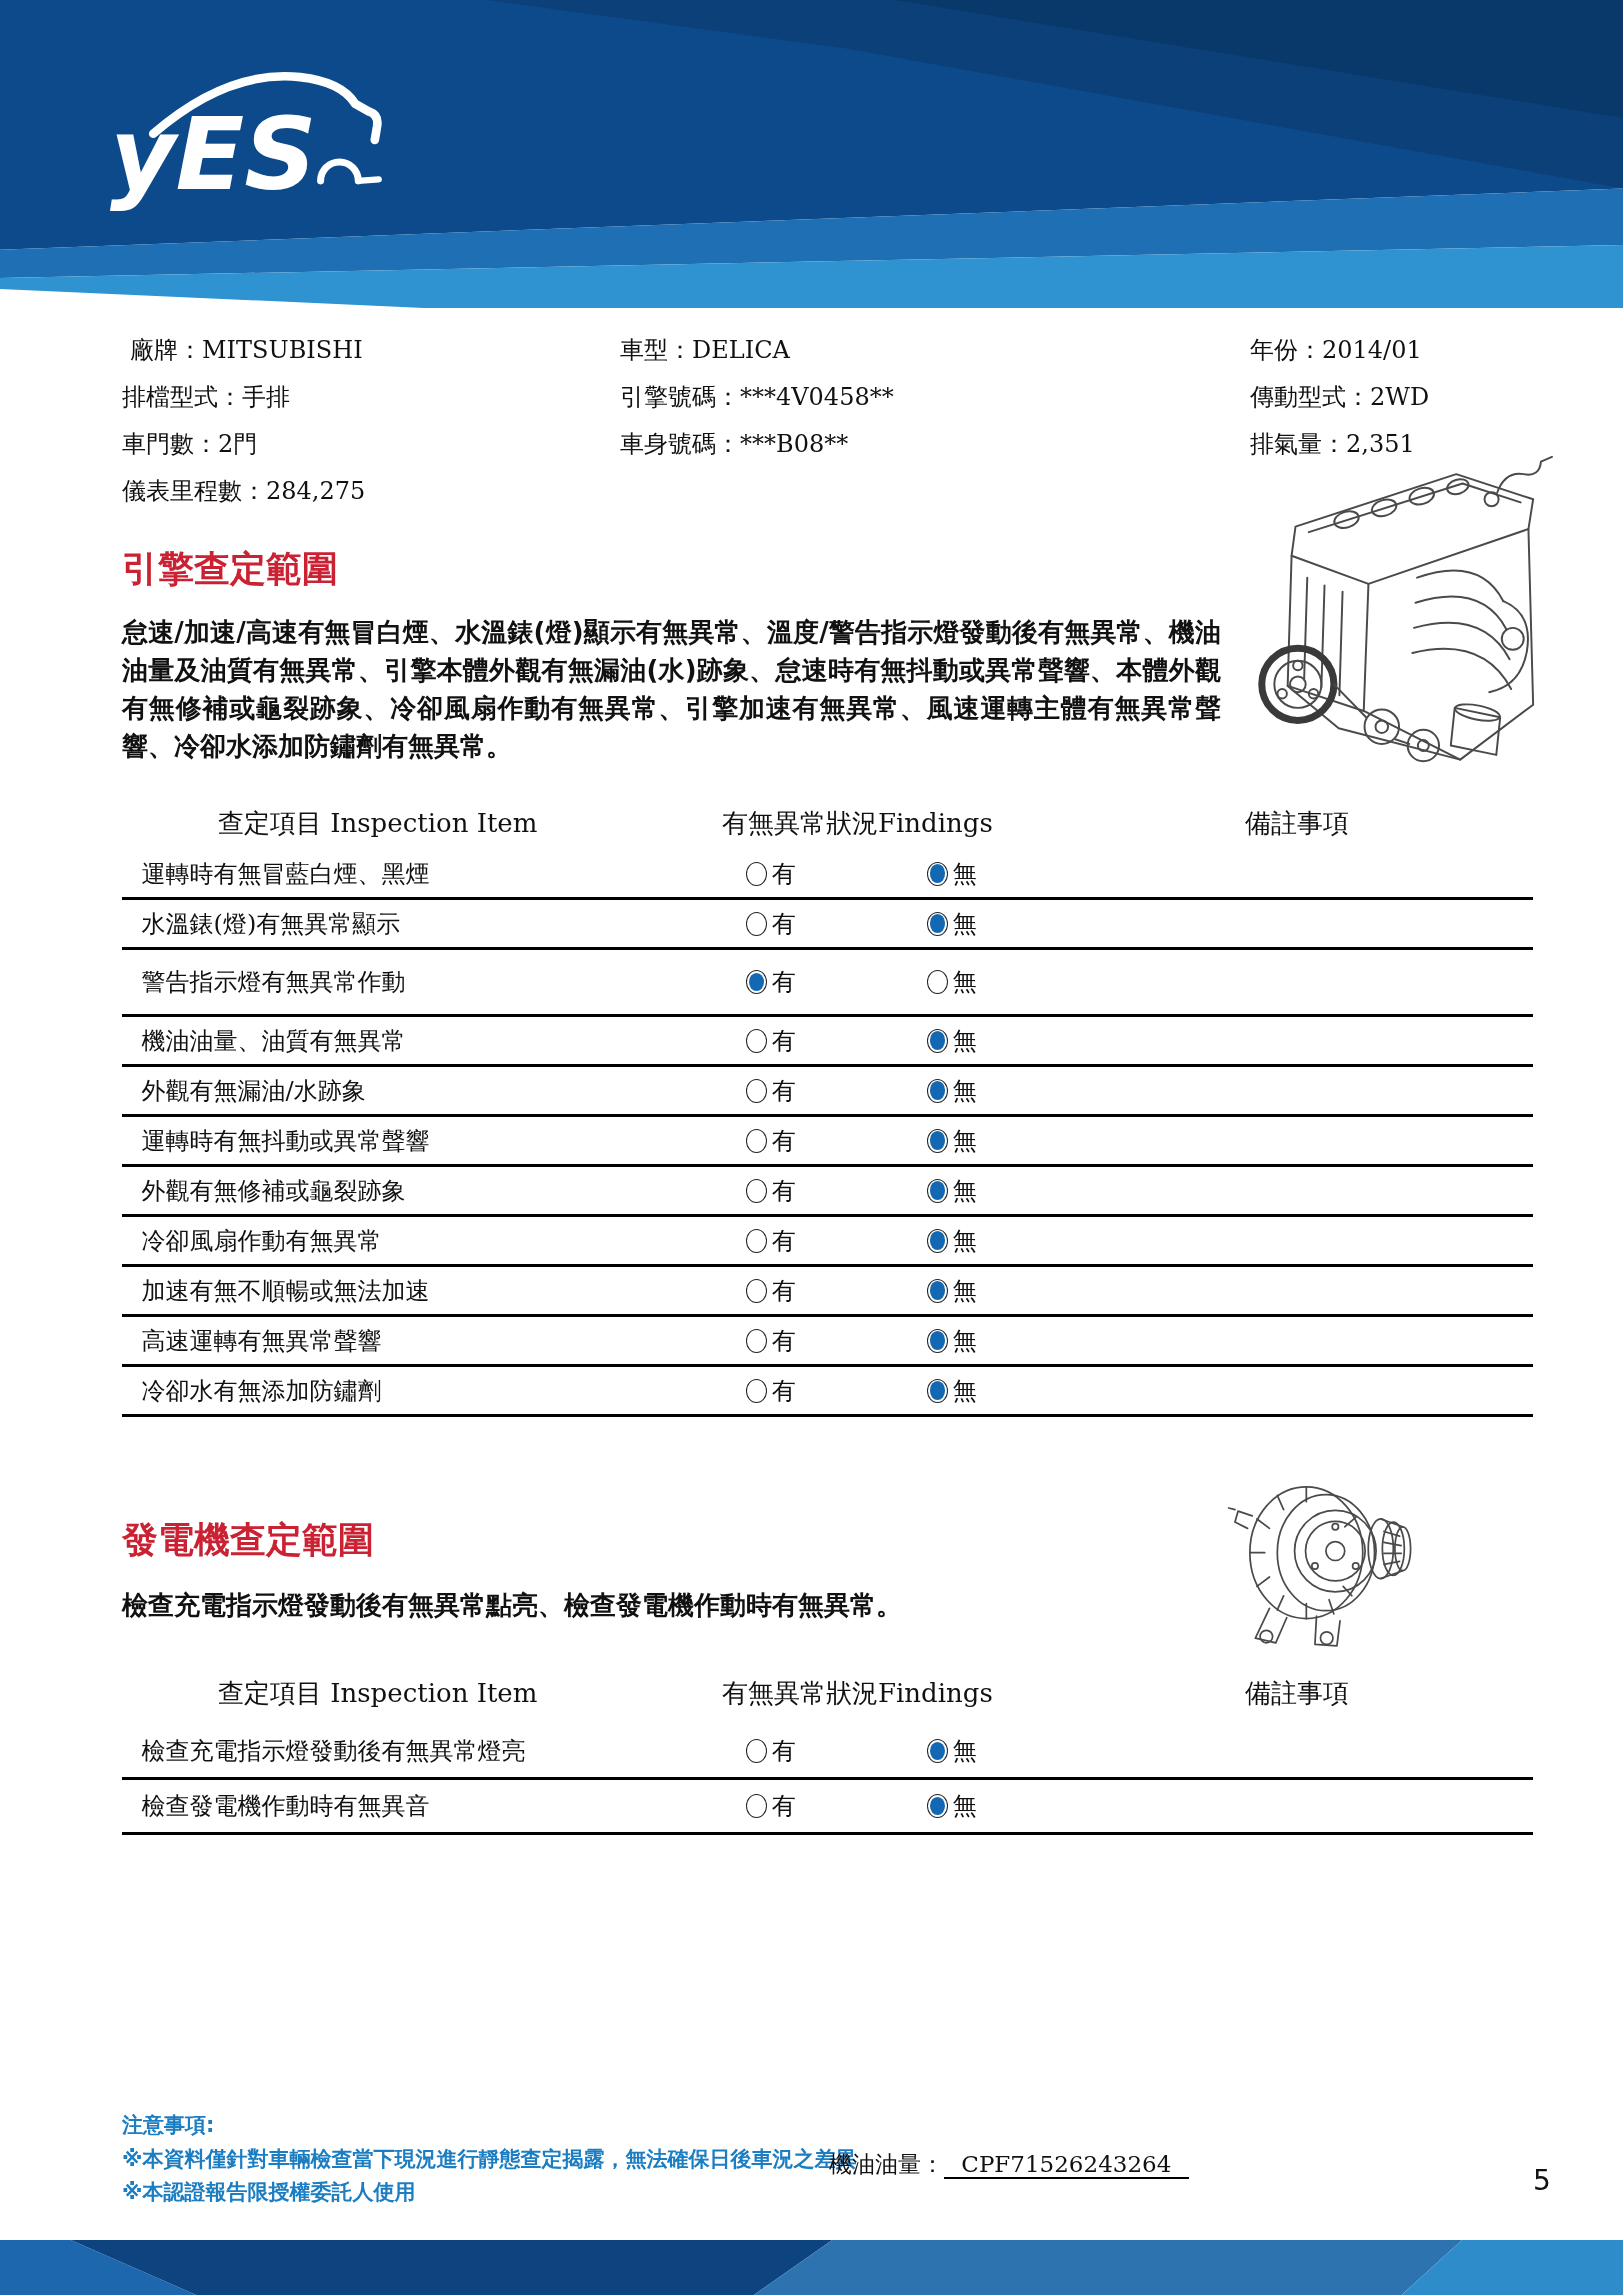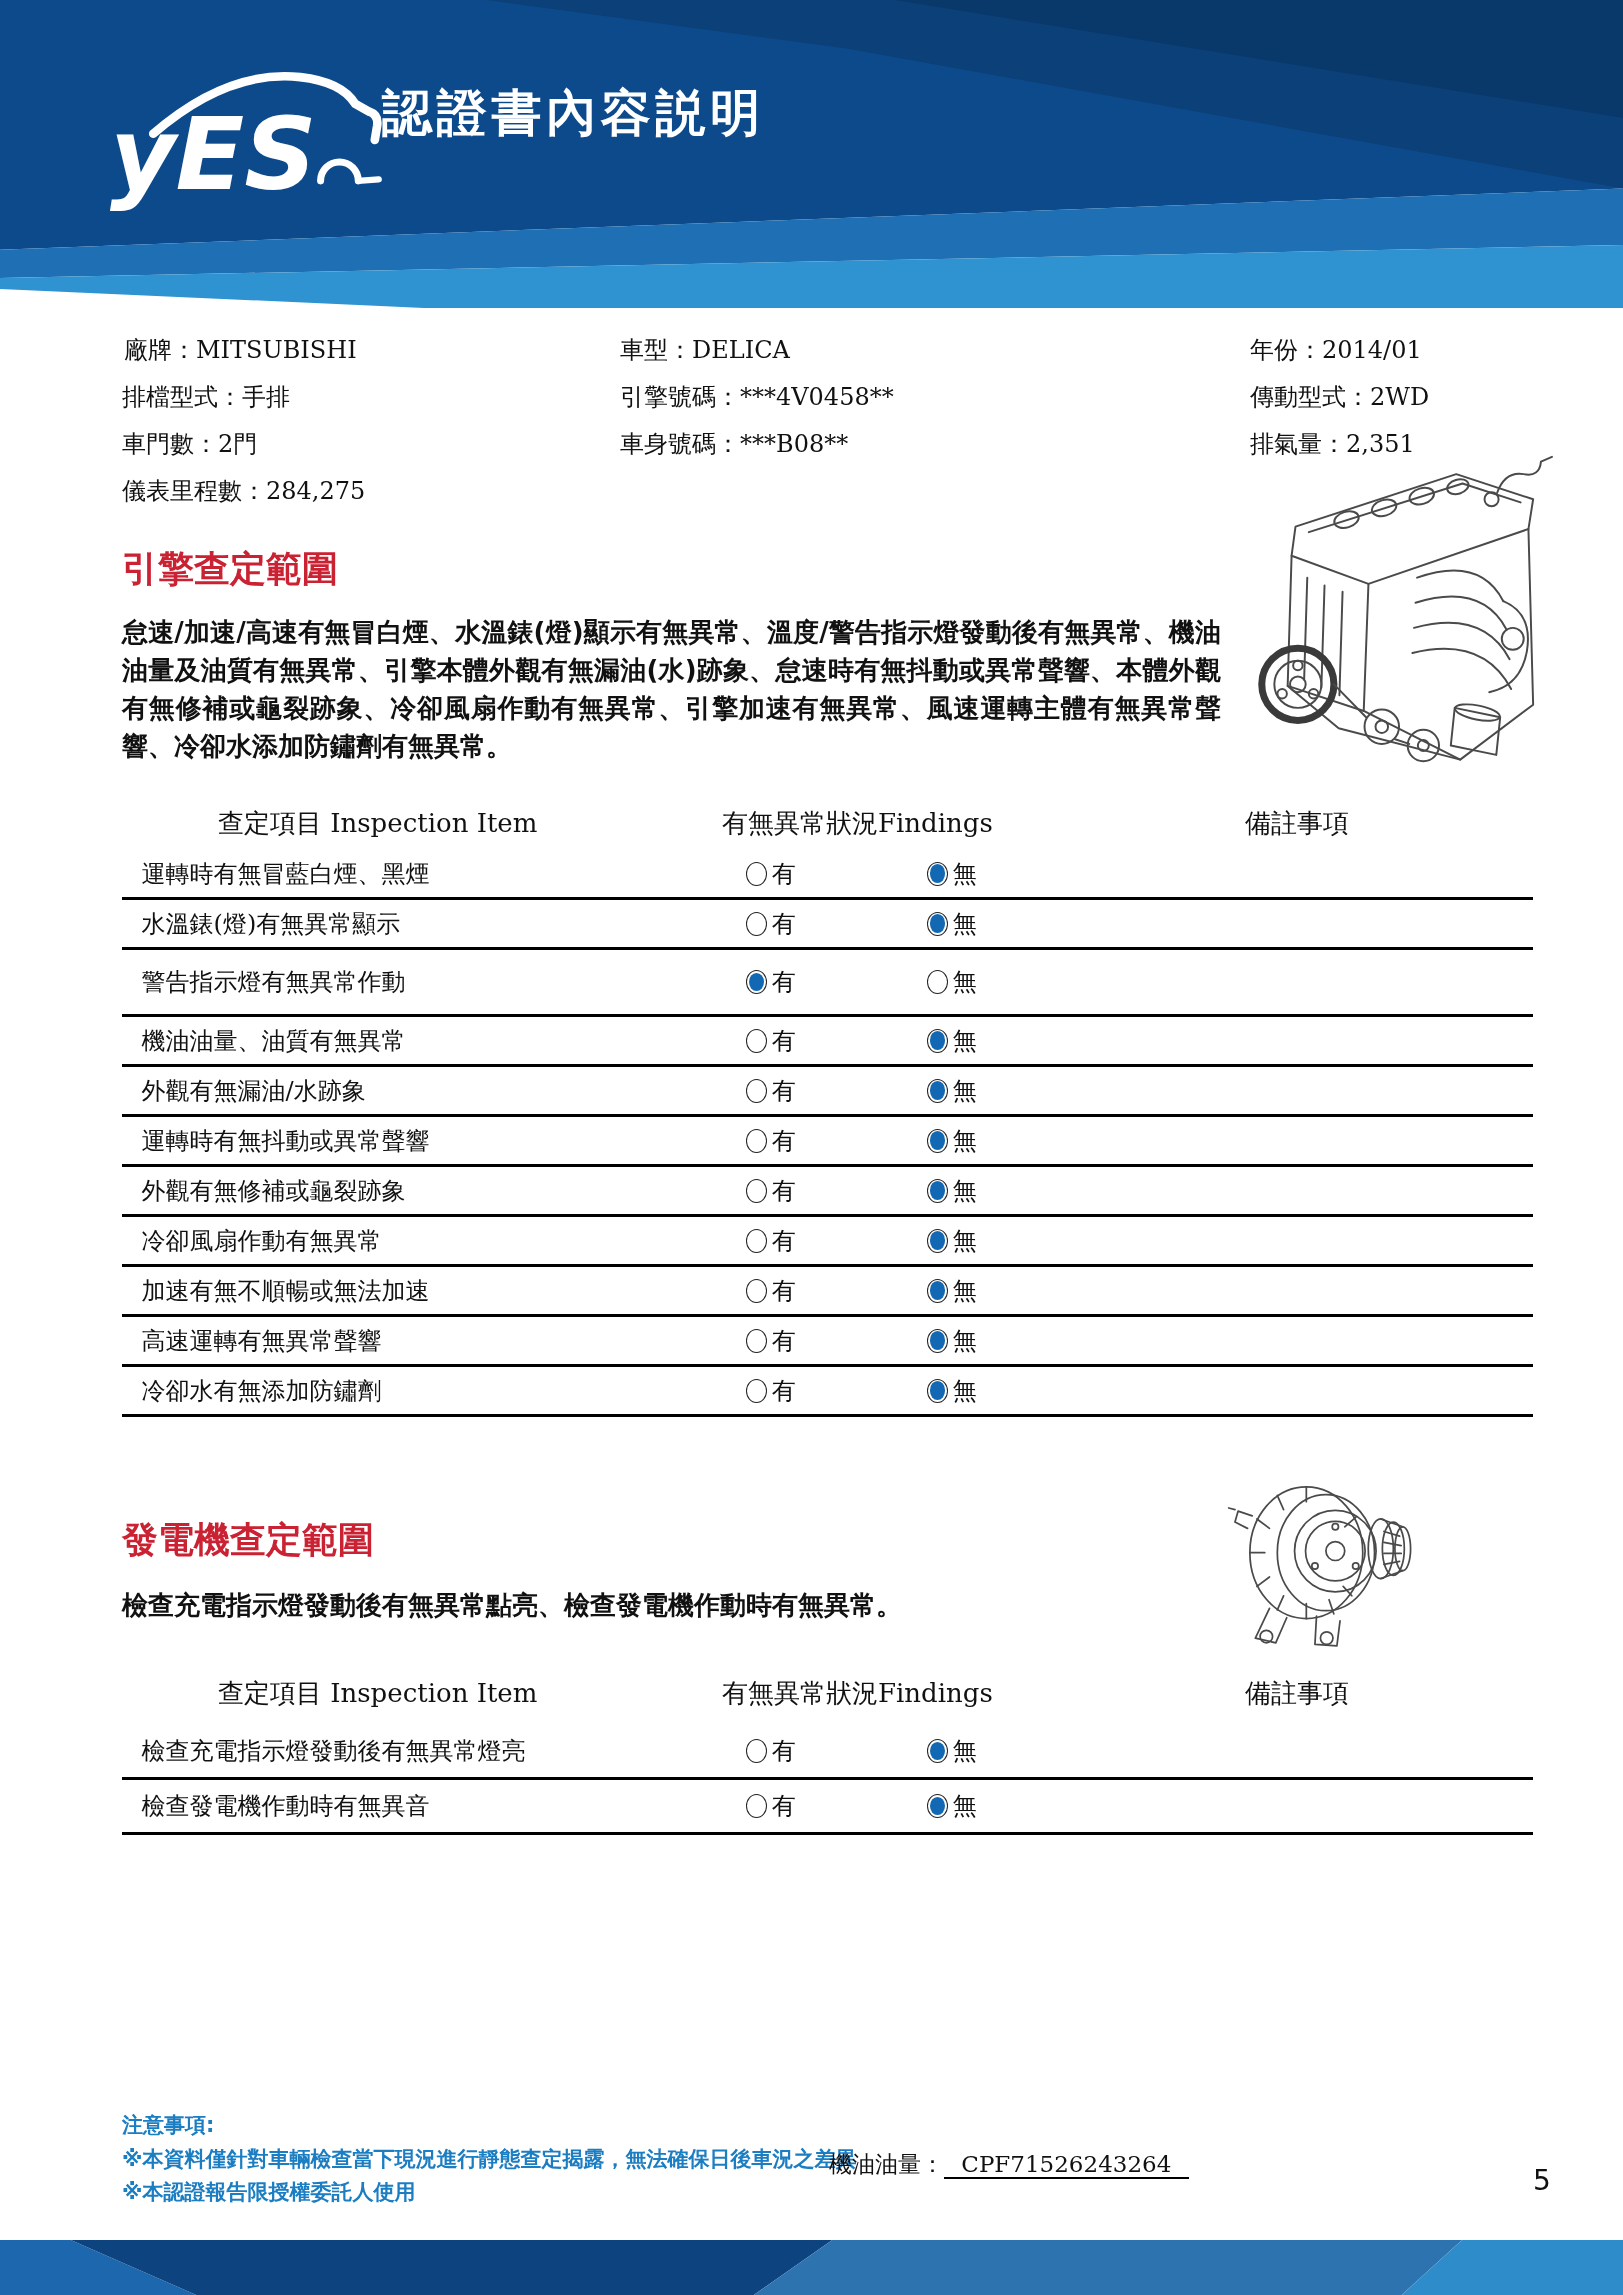--- a/index.html
+++ b/index.html
@@ -87,25 +87,24 @@
       <polygon points="0,318 2067,240 2067,312 0,354" fill="#1e6fb3"></polygon>
       <polygon points="0,354 2067,312 2067,392 0,392" fill="#2f93d2"></polygon>
       <polygon points="0,368 540,392 0,392" fill="#ffffff"></polygon>
     </svg>
     <svg class="logo" viewBox="0 0 350 230">
       <path d="M55,100 Q150,18 242,28 Q295,34 312,62 L330,72 Q342,76 340,90 L337,108" fill="none" stroke="#ffffff" stroke-width="11" stroke-linecap="round"></path>
       <path d="M268,160 a24,24 0 0 1 48,0" fill="none" stroke="#ffffff" stroke-width="9" stroke-linecap="round"></path>
       <path d="M316,160 l26,-2" fill="none" stroke="#ffffff" stroke-width="8" stroke-linecap="round"></path>
       <text x="0" y="170" font-family="DejaVu Sans, Liberation Sans, sans-serif" font-size="128" font-style="italic" font-weight="bold" fill="#ffffff">yES</text>
     </svg>
-    <div class="page-title">認證書內容説明</div>
   </div>
 
   <div id="info-grid">
-      <div class="info-item" style="left: 124px; top: 334px; text-align: right;">廠牌：MITSUBISHI</div>
+      <div class="info-item" style="left: 130px; top: 334px; text-align: right;">廠牌：MITSUBISHI</div>
       <div class="info-item" style="left: 620px; top: 334px;">車型：DELICA</div>
       <div class="info-item" style="left: 1250px; top: 334px;">年份：2014/01</div>
       <div class="info-item" style="left: 122px; top: 381px;">排檔型式：手排</div>
       <div class="info-item" style="left: 620px; top: 381px;">引擎號碼：***4V0458**</div>
       <div class="info-item" style="left: 1250px; top: 381px;">傳動型式：2WD</div>
       <div class="info-item" style="left: 122px; top: 428px;">車門數：2門</div>
       <div class="info-item" style="left: 620px; top: 428px;">車身號碼：***B08**</div>
       <div class="info-item" style="left: 1250px; top: 428px;">排氣量：2,351</div>
       <div class="info-item" style="left: 122px; top: 475px;">儀表里程數：284,275</div>
     </div>

